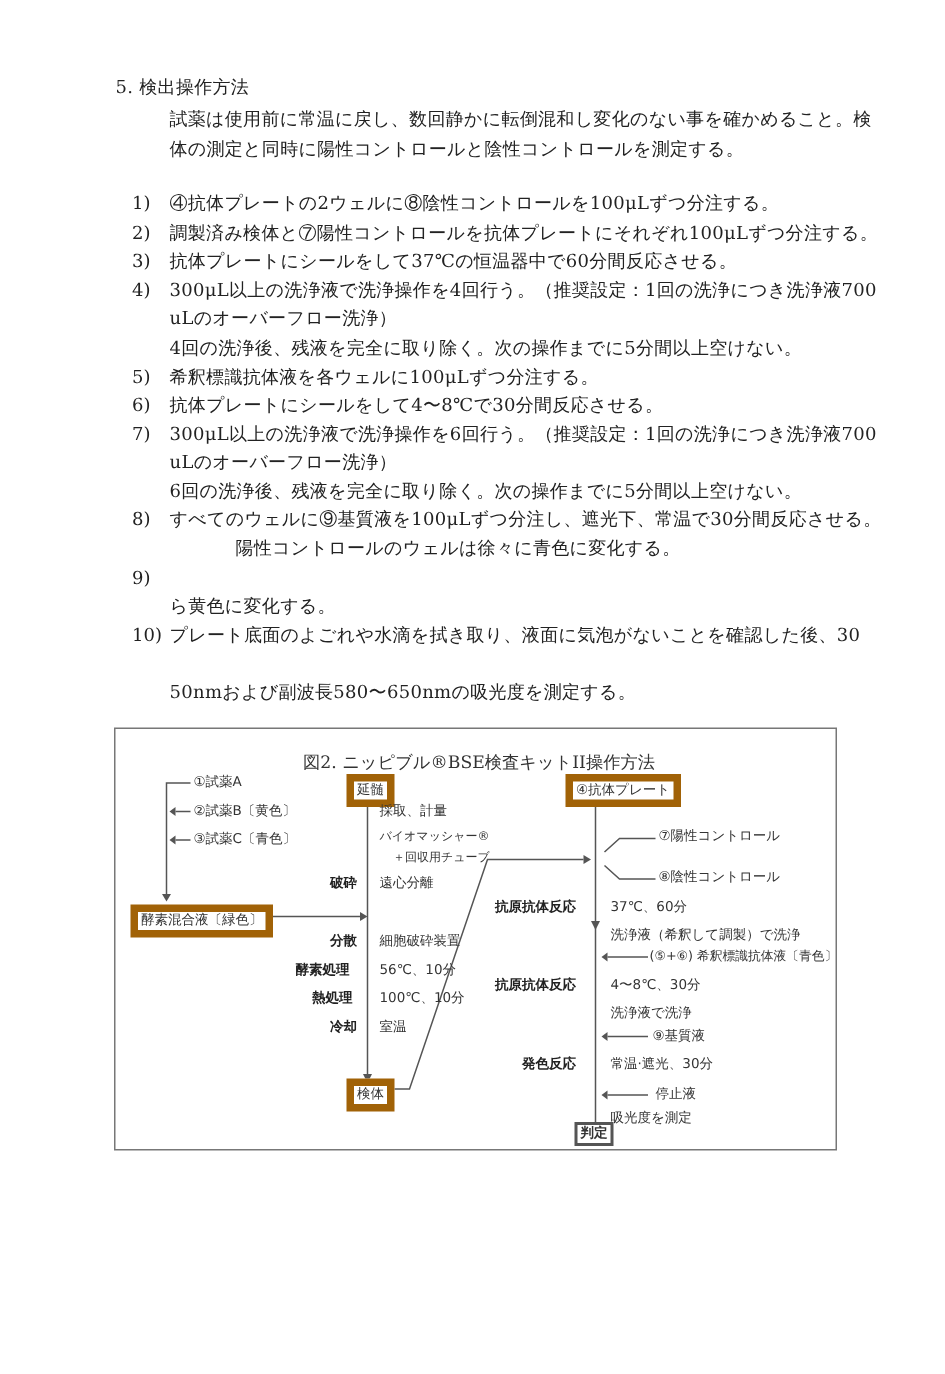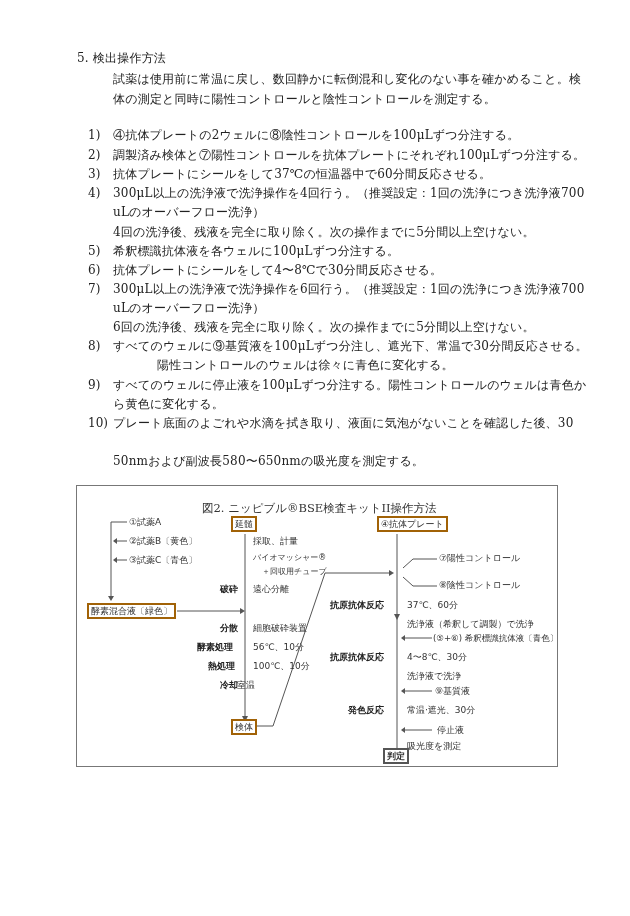--- a/index.html
+++ b/index.html
@@ -4,21 +4,21 @@
 <style>
   html, body { margin:0; padding:0; background:#ffffff; }
   body { width:630px; height:916px; position:relative; overflow:hidden;
          font-family:"DejaVu Serif","Liberation Serif",serif; color:#222; }
   .page { position:absolute; left:0; top:0; width:506px; height:916px; }
   .line { position:absolute; font-size:12px; line-height:14px; white-space:nowrap; letter-spacing:0.2px; }
   .num { position:absolute; font-size:12px; line-height:14px; white-space:nowrap; }
   .fig { position:absolute; left:76px; top:485px; width:480px; height:280px; border:1px solid #777; background:#fff; }
   .ft { position:absolute; font-size:9px; line-height:11px; white-space:nowrap; color:#333; font-family:"DejaVu Sans","Liberation Sans",sans-serif; }
   .fb { font-weight:bold; color:#222; }
-  .box { position:absolute; border:2px solid #a16207; padding:0 2px; font-size:9px; line-height:12px; white-space:nowrap; background:#fff; font-family:"DejaVu Sans","Liberation Sans",sans-serif; color:#333; }
+  .box { position:absolute; border:5px solid #a16207; padding:0 2px; font-size:9px; line-height:12px; white-space:nowrap; background:#fff; font-family:"DejaVu Sans","Liberation Sans",sans-serif; color:#333; }
   .box.dbl { border:2px solid #555; font-weight:bold; }
   .figtitle { position:absolute; font-size:11.5px; line-height:14px; white-space:nowrap; color:#333; font-family:"DejaVu Serif","Liberation Serif",serif; }
   svg.lines { position:absolute; left:0; top:0; }
 </style>
 </head>
 <body>
 
 <div class="page">
 
   <div class="line" style="left:77px;top:51px;">5. 検出操作方法</div>
@@ -48,21 +48,20 @@
   <div class="num" style="left:88px;top:282px;">7)</div>
   <div class="line" style="left:113px;top:282px;">300μL以上の洗浄液で洗浄操作を6回行う。（推奨設定：1回の洗浄につき洗浄液700</div>
   <div class="line" style="left:113px;top:301px;">uLのオーバーフロー洗浄）</div>
   <div class="line" style="left:113px;top:320px;">6回の洗浄後、残液を完全に取り除く。次の操作までに5分間以上空けない。</div>
 
   <div class="num" style="left:88px;top:339px;">8)</div>
   <div class="line" style="left:113px;top:339px;">すべてのウェルに⑨基質液を100μLずつ分注し、遮光下、常温で30分間反応させる。</div>
   <div class="line" style="left:113px;top:358px;padding-left:44px;">陽性コントロールのウェルは徐々に青色に変化する。</div>
 
   <div class="num" style="left:88px;top:378px;">9)</div>
-  <div class="line" style="left:113px;top:378px;">すべてのウェルに停止液を100μLずつ分注する。陽性コントロールのウェルは青色か</div>
   <div class="line" style="left:113px;top:397px;">ら黄色に変化する。</div>
 
   <div class="num" style="left:88px;top:416px;">10)</div>
   <div class="line" style="left:113px;top:416px;text-align:right;"> プレート底面のよごれや水滴を拭き取り、液面に気泡がないことを確認した後、30</div>
   <div class="line" style="left:113px;top:454px;">50nmおよび副波長580〜650nmの吸光度を測定する。</div>
 
   <div class="fig">
     <svg class="lines" width="480" height="280" viewBox="0 0 480 280">
       <g stroke="#555" stroke-width="1" fill="none">
 
@@ -113,21 +112,21 @@
     <div class="ft" style="left:185px;top:80px;font-size:8px;">＋回収用チューブ</div>
     <div class="ft fb" style="left:143px;top:98px;">破砕</div>
     <div class="ft" style="left:176px;top:98px;">遠心分離</div>
     <div class="ft fb" style="left:143px;top:137px;">分散</div>
     <div class="ft" style="left:176px;top:137px;">細胞破砕装置</div>
     <div class="ft fb" style="left:120px;top:156px;">酵素処理</div>
     <div class="ft" style="left:176px;top:156px;">56℃、10分</div>
     <div class="ft fb" style="left:131px;top:175px;">熱処理</div>
     <div class="ft" style="left:176px;top:175px;">100℃、10分</div>
     <div class="ft fb" style="left:143px;top:194px;">冷却</div>
-    <div class="ft" style="left:160px;top:194px;">室温</div>
+    <div class="ft" style="left:176px;top:194px;">室温</div>
     <div class="box" style="left:154px;top:233px;">検体</div>
 
     <div class="box" style="left:300px;top:30px;text-align:right;">④抗体プレート</div>
     <div class="ft" style="left:362px;top:67px;">⑦陽性コントロール</div>
     <div class="ft" style="left:362px;top:94px;">⑧陰性コントロール</div>
     <div class="ft fb" style="left:253px;top:114px;">抗原抗体反応</div>
     <div class="ft" style="left:330px;top:114px;">37℃、60分</div>
     <div class="ft" style="left:330px;top:133px;">洗浄液（希釈して調製）で洗浄</div>
     <div class="ft" style="left:356px;top:147px;font-size:8.5px;">(⑤+⑥) 希釈標識抗体液〔青色〕</div>
     <div class="ft fb" style="left:253px;top:166px;">抗原抗体反応</div>

